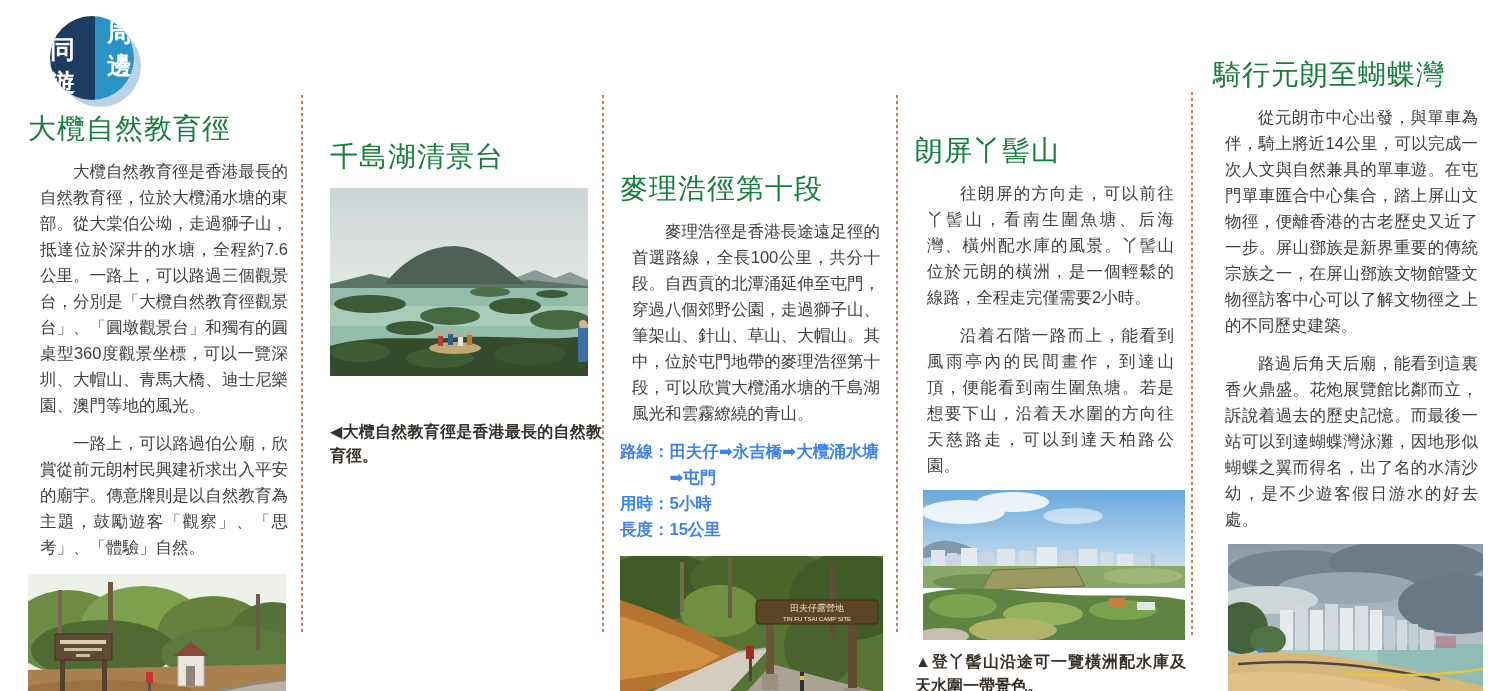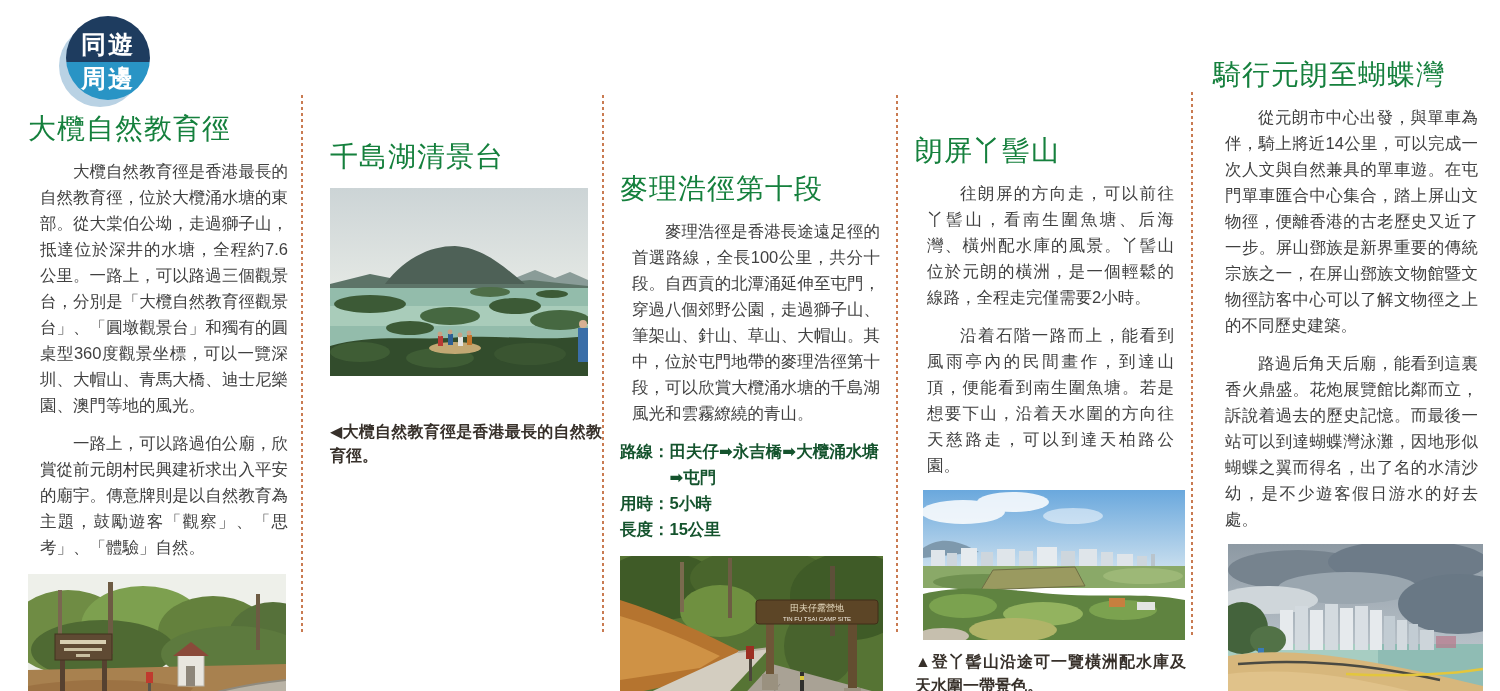--- a/index.html
+++ b/index.html
@@ -1,40 +1,40 @@
 <!DOCTYPE html>
 <html><head>
 <meta charset="utf-8">
 <style>
   html,body{margin:0;padding:0;background:#ffffff;}
   .page{position:relative;width:1500px;height:691px;background:#ffffff;overflow:hidden;
         font-family:"Liberation Sans","DejaVu Sans",sans-serif;color:#3d3d3d;}
   
   .badge{position:absolute;left:50px;top:16px;width:92px;height:92px;}
   .badge-shadow{position:absolute;left:9px;top:9px;width:82px;height:82px;border-radius:50%;background:#b9d2e4;}
-  .badge-circle{position:absolute;left:16px;top:0;width:84px;height:84px;border-radius:50%;overflow:hidden;
-                display:flex;flex-direction:column;}
+  .badge-circle{position:absolute;left:0;top:0;width:84px;height:84px;border-radius:50%;overflow:hidden;
+                display:flex;flex-direction:row;}
   .badge-top{flex:0 0 53%;background:#1e3c5f;color:#fff;font-weight:bold;font-size:25px;
              display:flex;align-items:flex-end;justify-content:center;letter-spacing:2px;padding-bottom:1px;}
   .badge-bottom{flex:1;background:#2994c5;color:#fff;font-weight:bold;font-size:25px;
              display:flex;align-items:flex-start;justify-content:center;letter-spacing:2px;text-align:right;}
   
   .divider{position:absolute;top:95px;width:2px;height:540px;
            background:repeating-linear-gradient(to bottom,#c97b52 0 3px,transparent 3px 6px);}
   .d1{left:301px;} .d2{left:602px;} .d3{left:896px;} .d4{left:1191px;}
   
   .col{position:absolute;}
   .c1{left:28px;  top:112px; width:272px;}
   .c2{left:330px; top:140px; width:272px;}
   .c3{left:620px; top:172px; width:272px;}
   .c4{left:915px; top:134px; width:271px;}
   .c5{left:1213px;top:58px;  width:277px;}
   h2.title{margin:0 0 10px 0;font-size:28px;font-weight:normal;color:#15803d;letter-spacing:1px;line-height:1.2;}
   p.body{margin:12px;font-size:16.5px;line-height:26px;text-align:justify;text-indent:2em;color:#404040;}
-  .route-block{margin:0;font-size:16.5px;line-height:26px;font-weight:bold;color:#14532d;white-space:pre-line;}
+  .route-block{margin:0;font-size:16.5px;line-height:26px;font-weight:bold;color:#3b82f6;white-space:pre-line;}
   figure.photo{margin:14px 0 0 0;padding:0;line-height:0;}
   .caption{margin:10px 0 0 0;font-size:16px;line-height:24px;font-weight:bold;color:#37302a;text-align:justify;}
   .caption.pointer-left{margin-top:44px;}
   svg{display:block;}
 </style>
 </head>
 <body>
 
 <div class="page">
 

